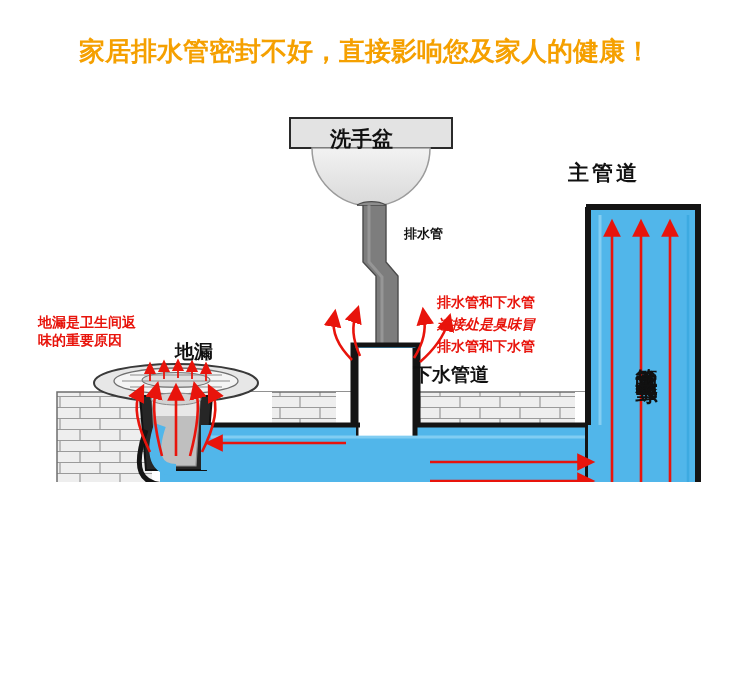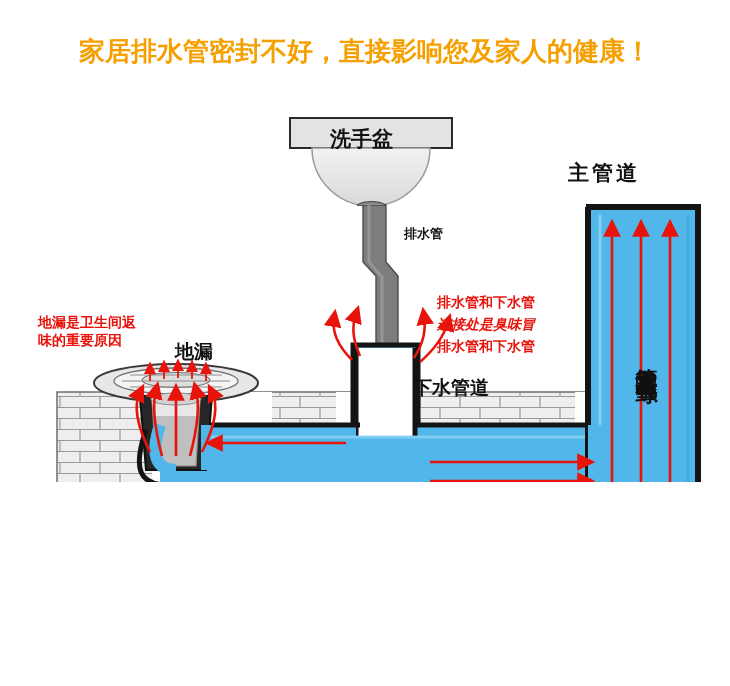--- a/index.html
+++ b/index.html
@@ -177,21 +177,21 @@
         <line x1="192" y1="379" x2="192" y2="366" marker-end="url(#ar)"></line>
         <line x1="206" y1="381" x2="206" y2="368" marker-end="url(#ar)"></line>
       </g>
     </g>
   </svg>
 
   <div class="lbl lbl-black" style="left:330px; top:126px; font-size:21px;text-align:center;">洗手盆</div>
 
   <div class="lbl lbl-black" style="left:404px; top:226px; font-size:13px;">排水管</div>
 
-  <div class="lbl lbl-black" style="left:413px; top:376px; font-size:19px;">下水管道</div>
+  <div class="lbl lbl-black" style="left:413px; top:363px; font-size:19px;">下水管道</div>
 
   <div class="lbl lbl-black" style="left:175px; top:340px; font-size:19px;">地漏</div>
 
   <div class="lbl lbl-black" style="left:568px; top:160px; font-size:21px; letter-spacing:3px;">主管道</div>
 
   <div class="lbl lbl-red" style="left:38px; top:314px; font-size:14px;">地漏是卫生间返<br>味的重要原因</div>
 
   <div class="lbl lbl-red" style="left:437px; top:294px; font-size:14px;">排水管和下水管</div>
   <div class="lbl lbl-red" style="left:437px; top:316px; font-size:14px;font-style:italic;">连接处是臭味冒</div>
   <div class="lbl lbl-red" style="left:437px; top:338px; font-size:14px;">排水管和下水管</div>

